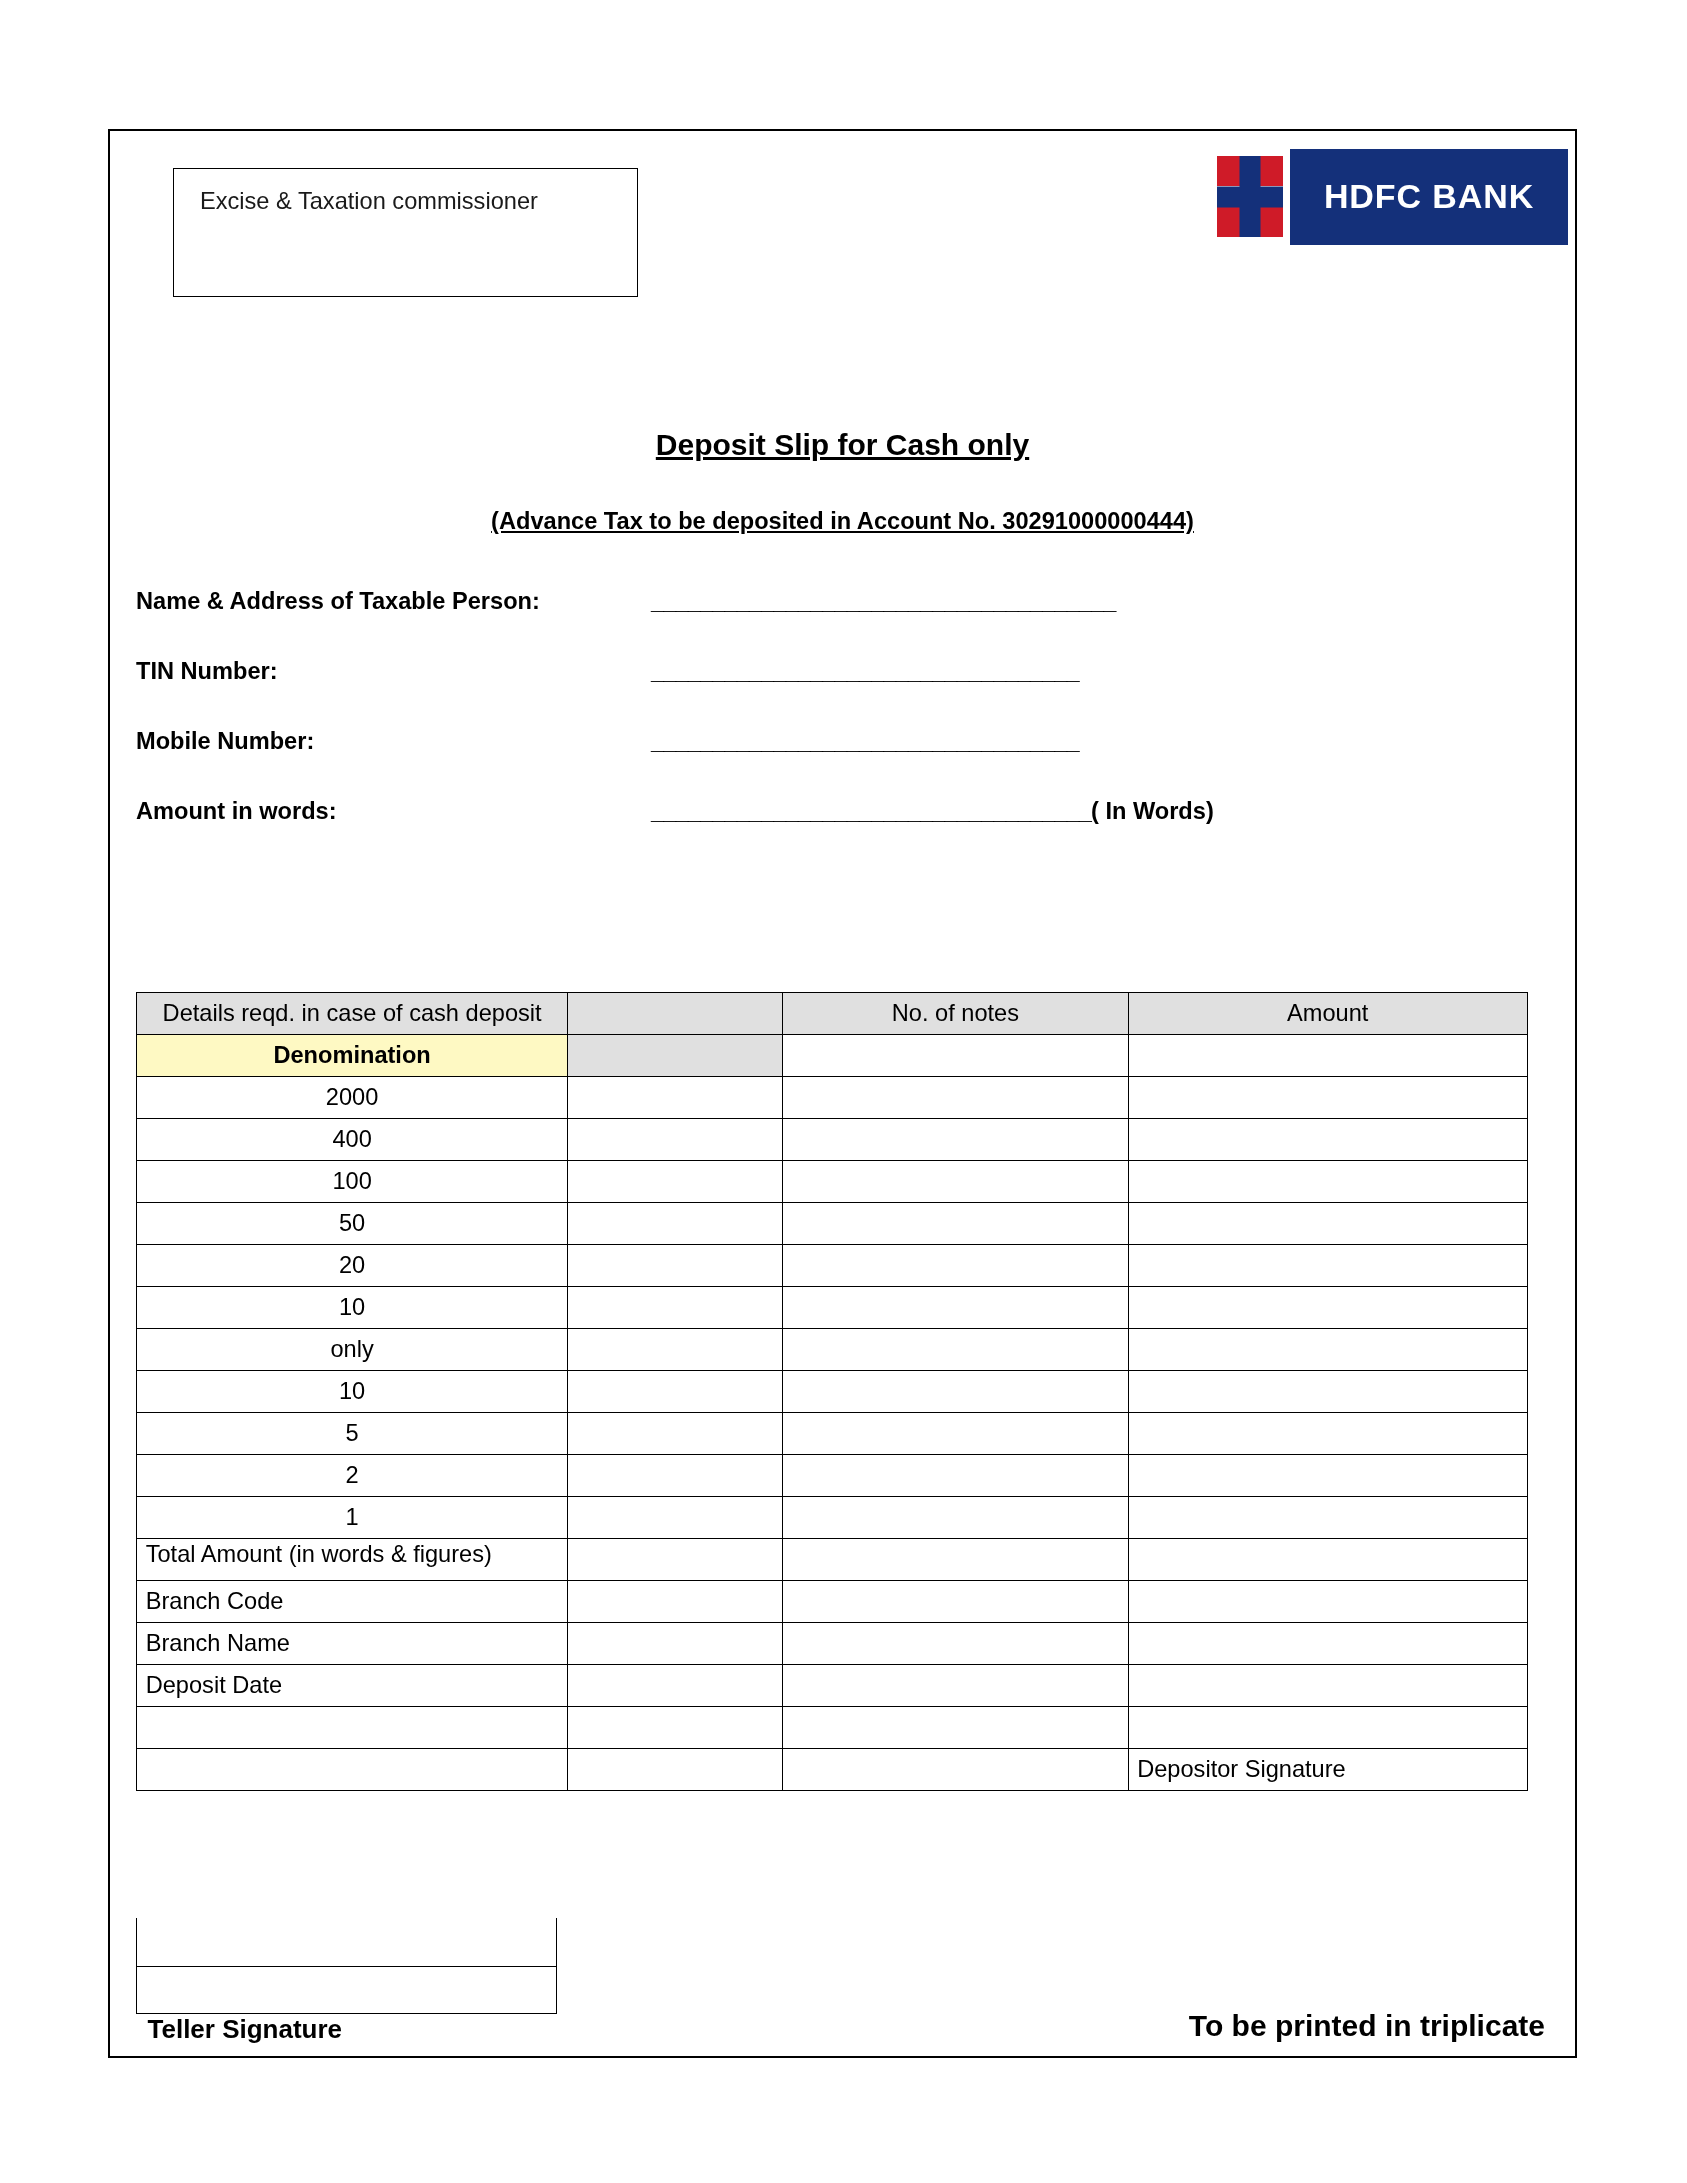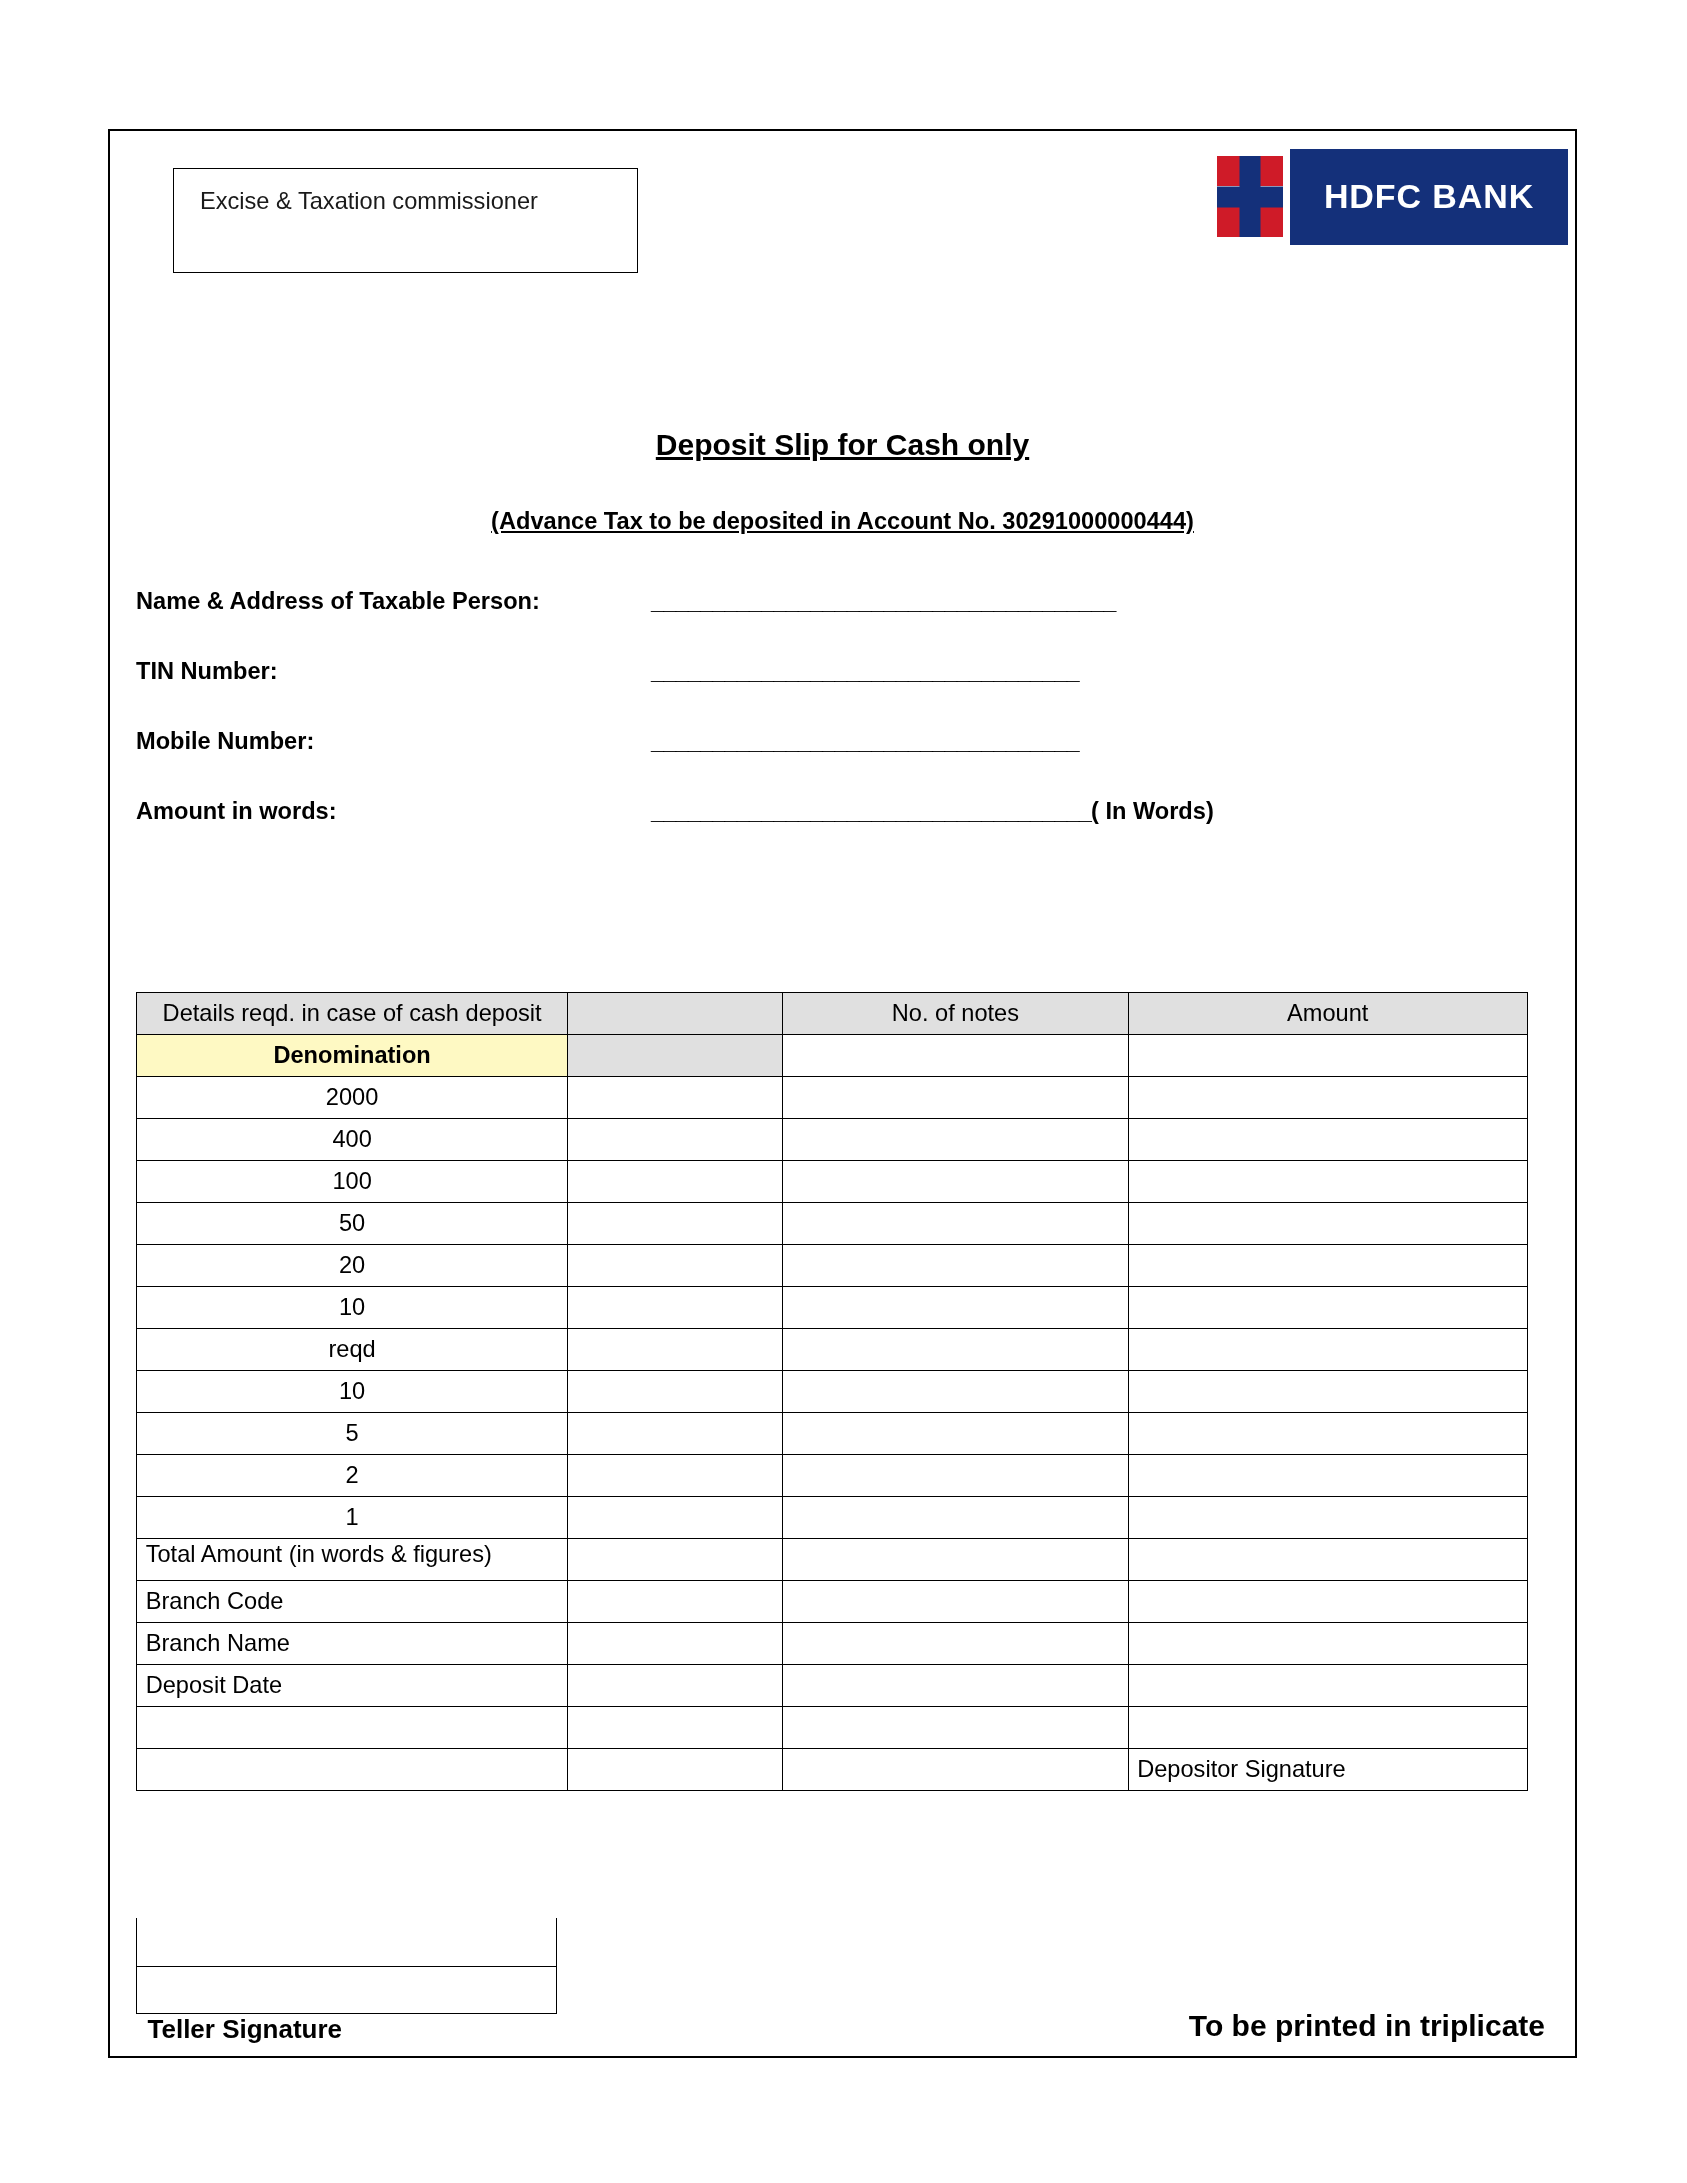--- a/index.html
+++ b/index.html
@@ -33,21 +33,21 @@
     width: 100%;
     height: 100%;
   }
 
   
   .dept-box {
     position: absolute;
     left: 63px;
     top: 37px;
     width: 465px;
-    height: 105px;
+    height: 129px;
     border: 1.7px solid #000000;
     box-sizing: border-box;
     display: flex;
     align-items: flex-start;
     padding: 19px 0 0 26px;
     font-size: 23.6px;
     color: #1a1a1a;
   }
 
   .bank-logo {
@@ -348,21 +348,21 @@
           <td></td>
         </tr>
         <tr>
           <td class="center">10</td>
           <td></td>
           <td></td>
           <td></td>
         </tr>
 
         <tr>
-          <td class="center">reqd</td>
+          <td class="center">only</td>
           <td></td>
           <td></td>
           <td></td>
         </tr>
 
         <tr>
           <td class="center">10</td>
           <td></td>
           <td></td>
           <td></td>

